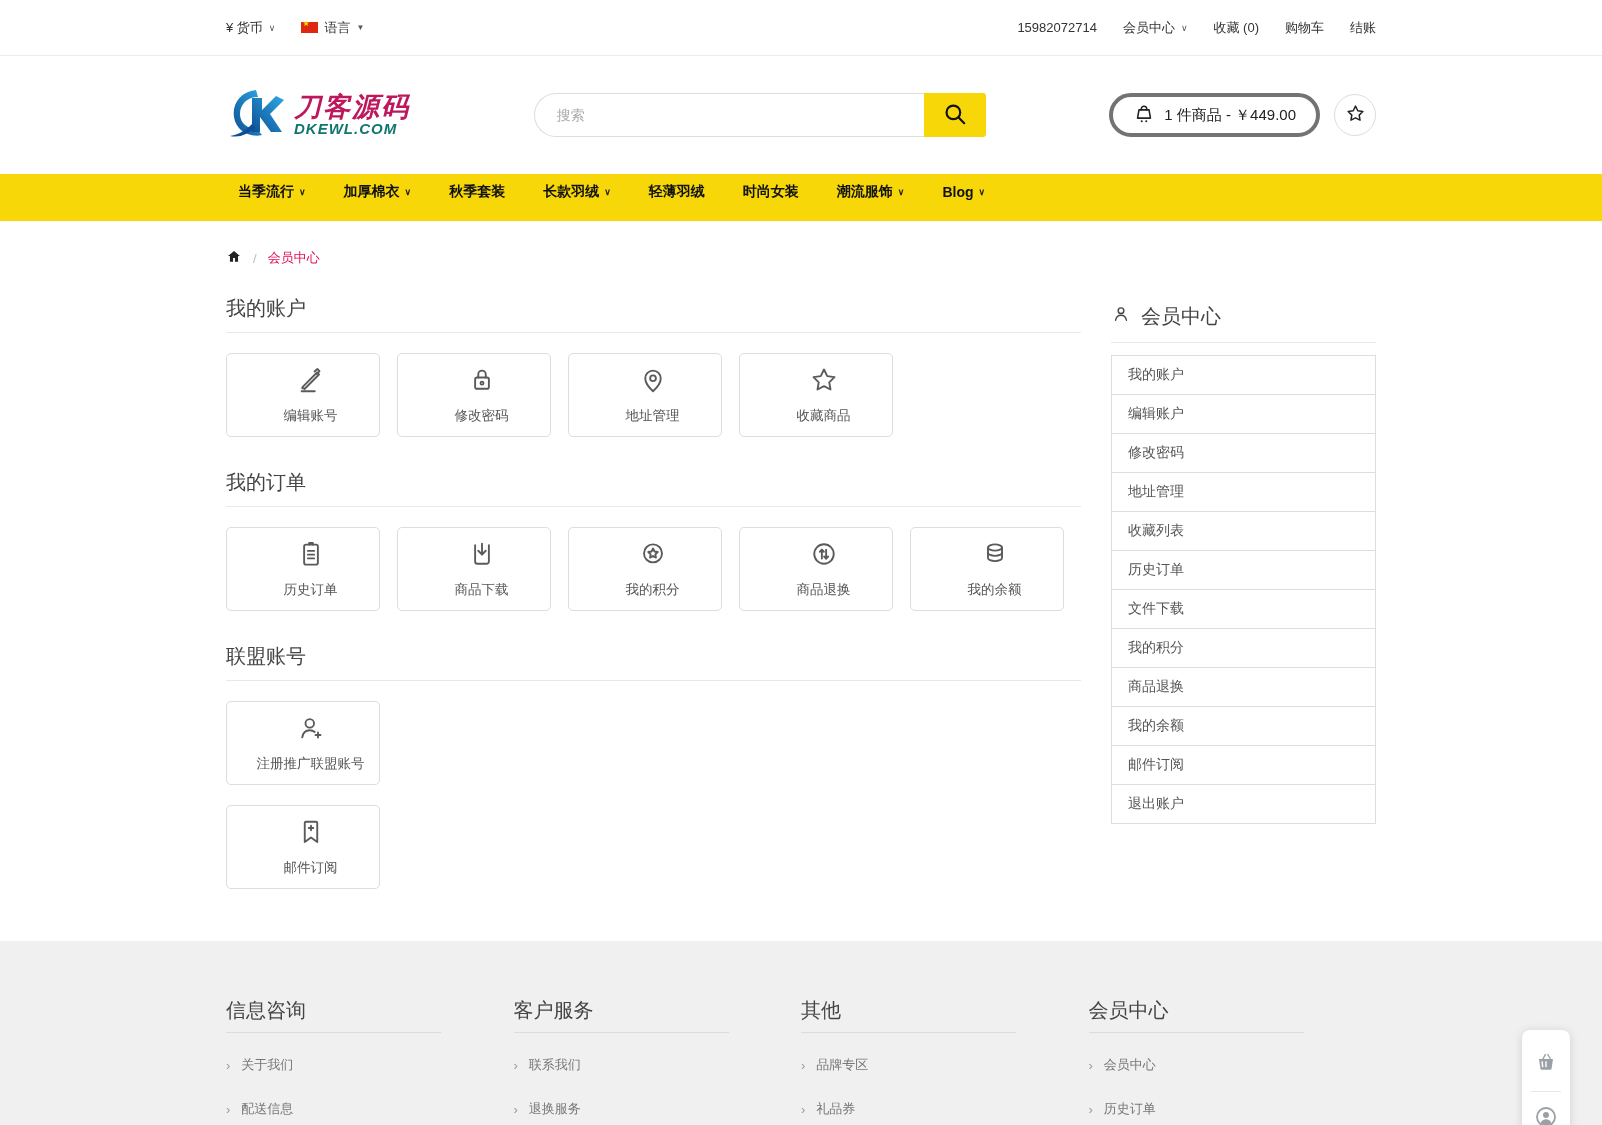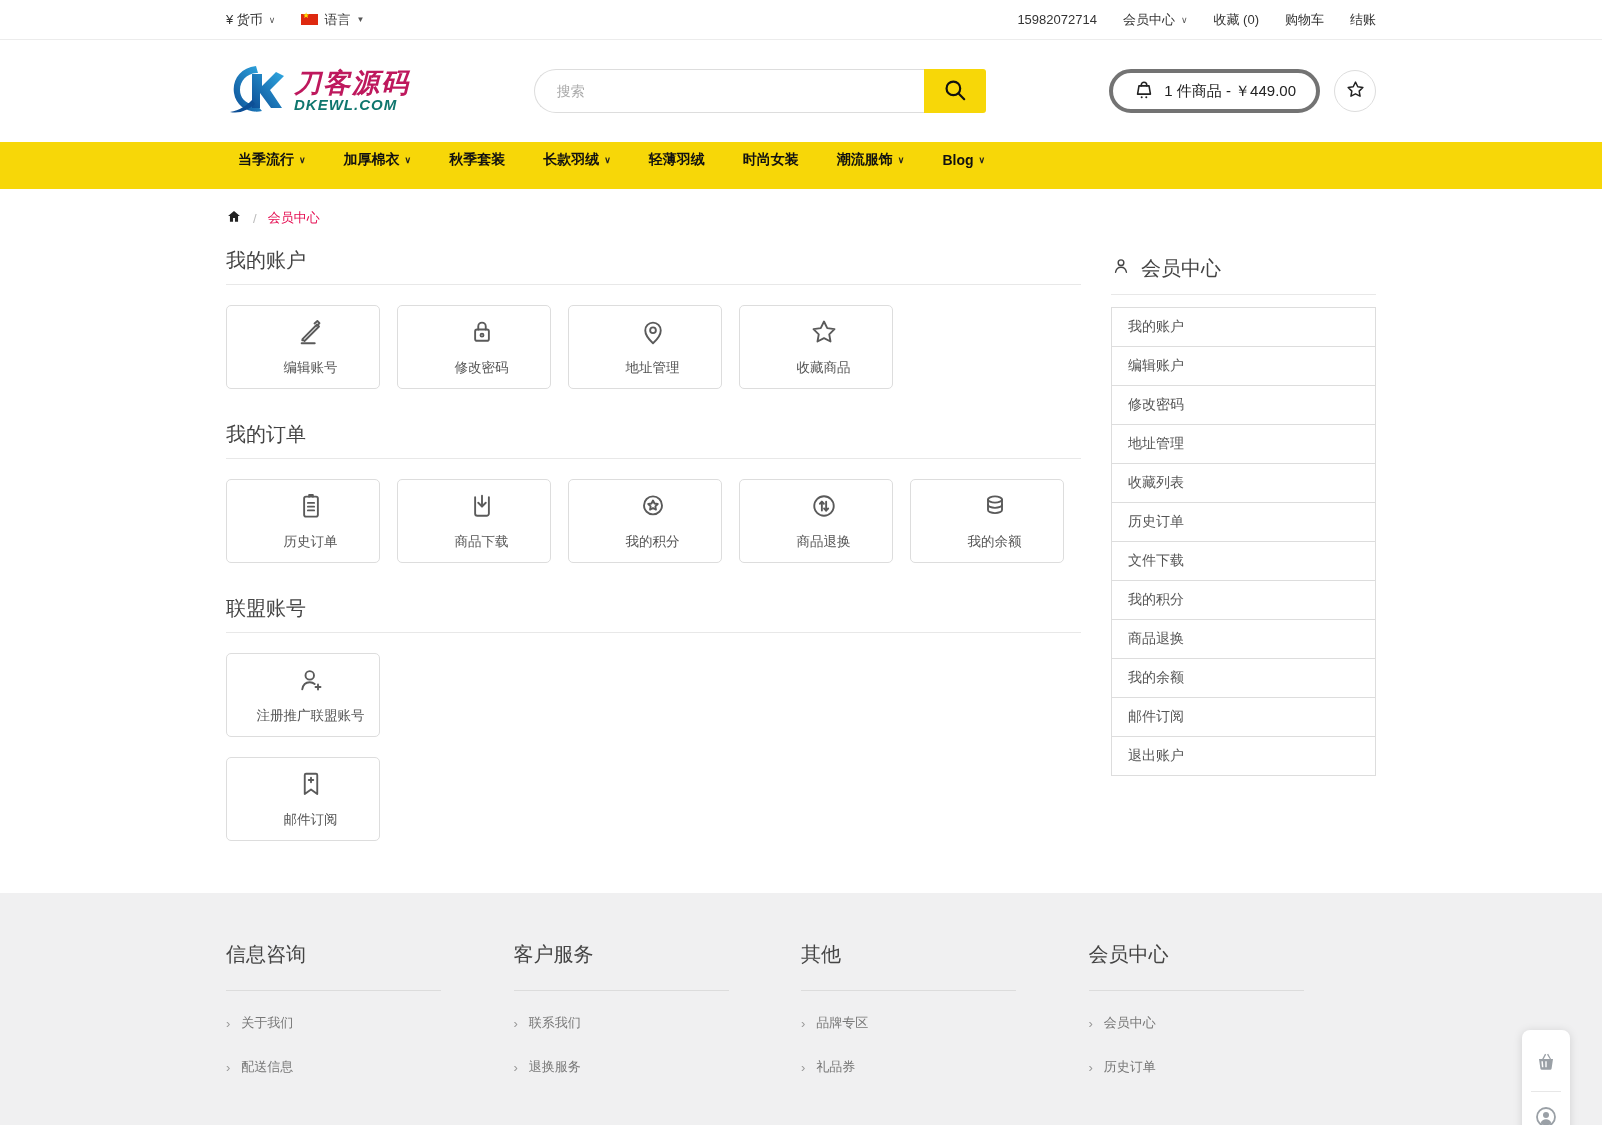--- a/index.html
+++ b/index.html
@@ -2,21 +2,21 @@
 <html><head>
 <meta charset="utf-8">
 <style>
   * { box-sizing: border-box; }
   html,body { margin:0; padding:0; }
   body {
     width:1602px; height:1125px; position:relative; overflow:hidden;
     font-family:"Liberation Sans", sans-serif; background:#fff; color:#333;
   }
   a { text-decoration:none; }
-  .container { width:1150px; margin:4px auto; }
+  .container { width:1150px; margin:12px auto; }
 
   
   .topbar { border-bottom:1px solid #ececec; font-size:13px; color:#333; }
   .topbar-inner { display:flex; justify-content:space-between; align-items:center; height:31px; }
   .tb-group { display:flex; align-items:center; gap:26px; }
   .tb-item { display:flex; align-items:center; gap:6px; color:#333; cursor:pointer; }
   .caret { font-size:9px; color:#555; }
   .flag { display:inline-block; width:17px; height:11px; background:#de2910; position:relative; }
   .flag span { position:absolute; left:1px; top:-3px; color:#ffde00; font-size:8px; }
 
@@ -66,21 +66,21 @@
   .sidebar-title { display:flex; align-items:center; gap:10px; font-size:20px; color:#444;
     padding:10px 0 12px; border-bottom:1px solid #e8e8e8; }
   .sidebar-list { border:1px solid #ddd; margin-top:12px; }
   .sidebar-item { display:block; padding:10px 16px; font-size:14px; color:#555;
     border-bottom:1px solid #ddd; cursor:pointer; }
   .sidebar-item:last-child { border-bottom:none; }
 
   
   .footer { background:#f0f0f1; margin-top:40px; padding:44px 0 70px; }
   .footer-cols { display:grid; grid-template-columns:repeat(4, 1fr); }
-  .fcol h3 { font-size:20px; font-weight:normal; color:#444; margin:0; padding-bottom:22px;
+  .fcol h3 { font-size:20px; font-weight:normal; color:#444; margin:0; padding-bottom:8px;
     border-bottom:1px solid #dcdcdc; width:215px; }
   .fcol ul { list-style:none; margin:10px 0 0; padding:0; }
   .fcol li { padding:13px 0; }
   .flink { display:flex; align-items:center; gap:11px; font-size:13px; color:#777; cursor:pointer; }
   .farrow { color:#999; font-size:13px; line-height:1; }
 
   
   .float-widget { position:absolute; right:32px; top:1030px; width:48px; background:#fff;
     border-radius:8px; box-shadow:0 1px 10px rgba(0,0,0,.13);
     display:flex; flex-direction:column; align-items:center; padding:14px 0 40px; }

